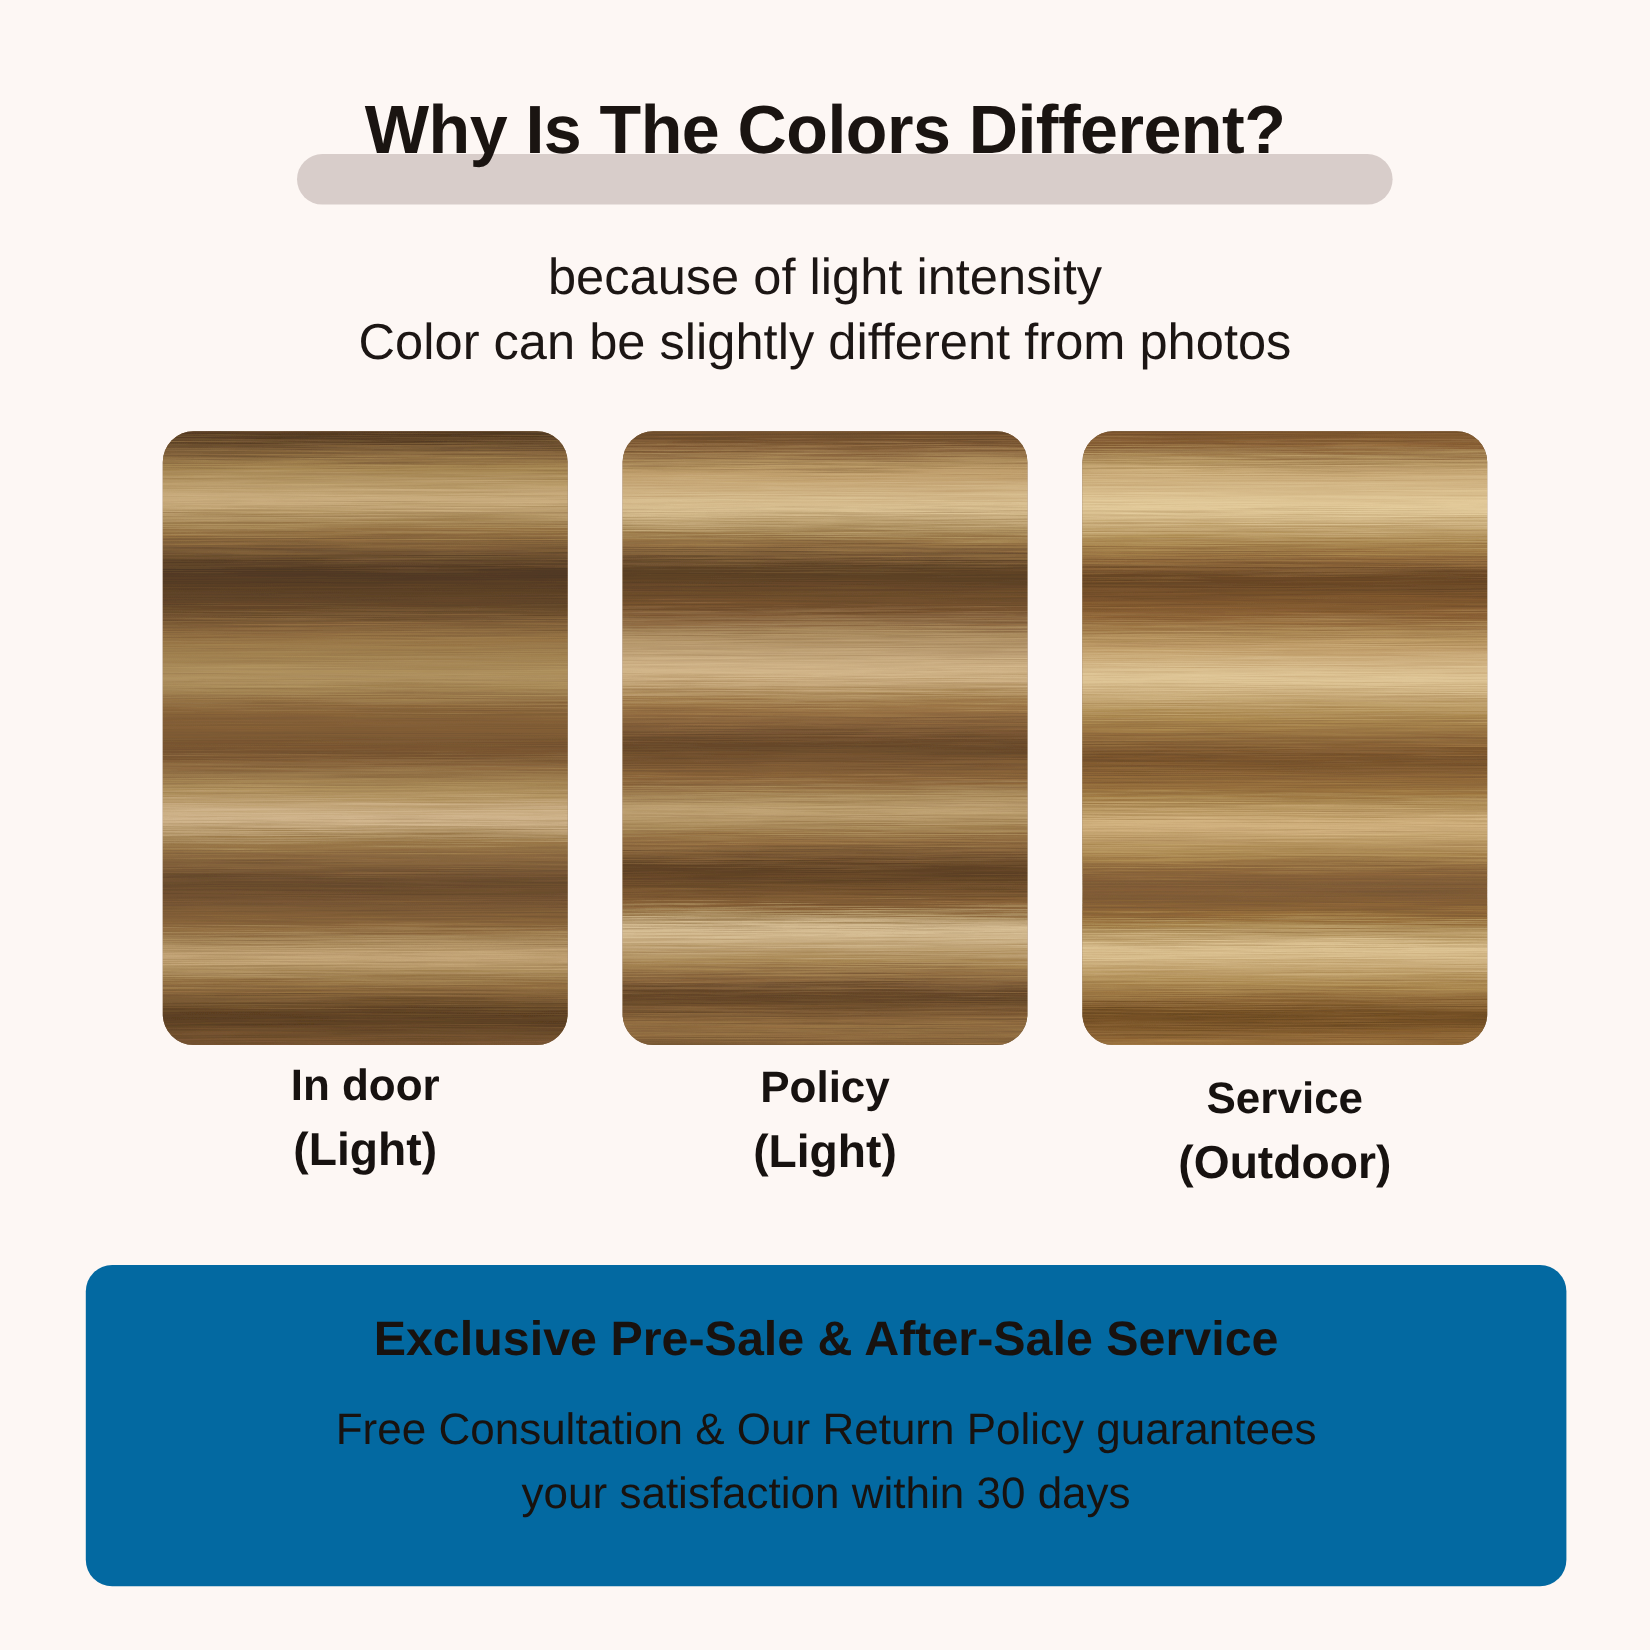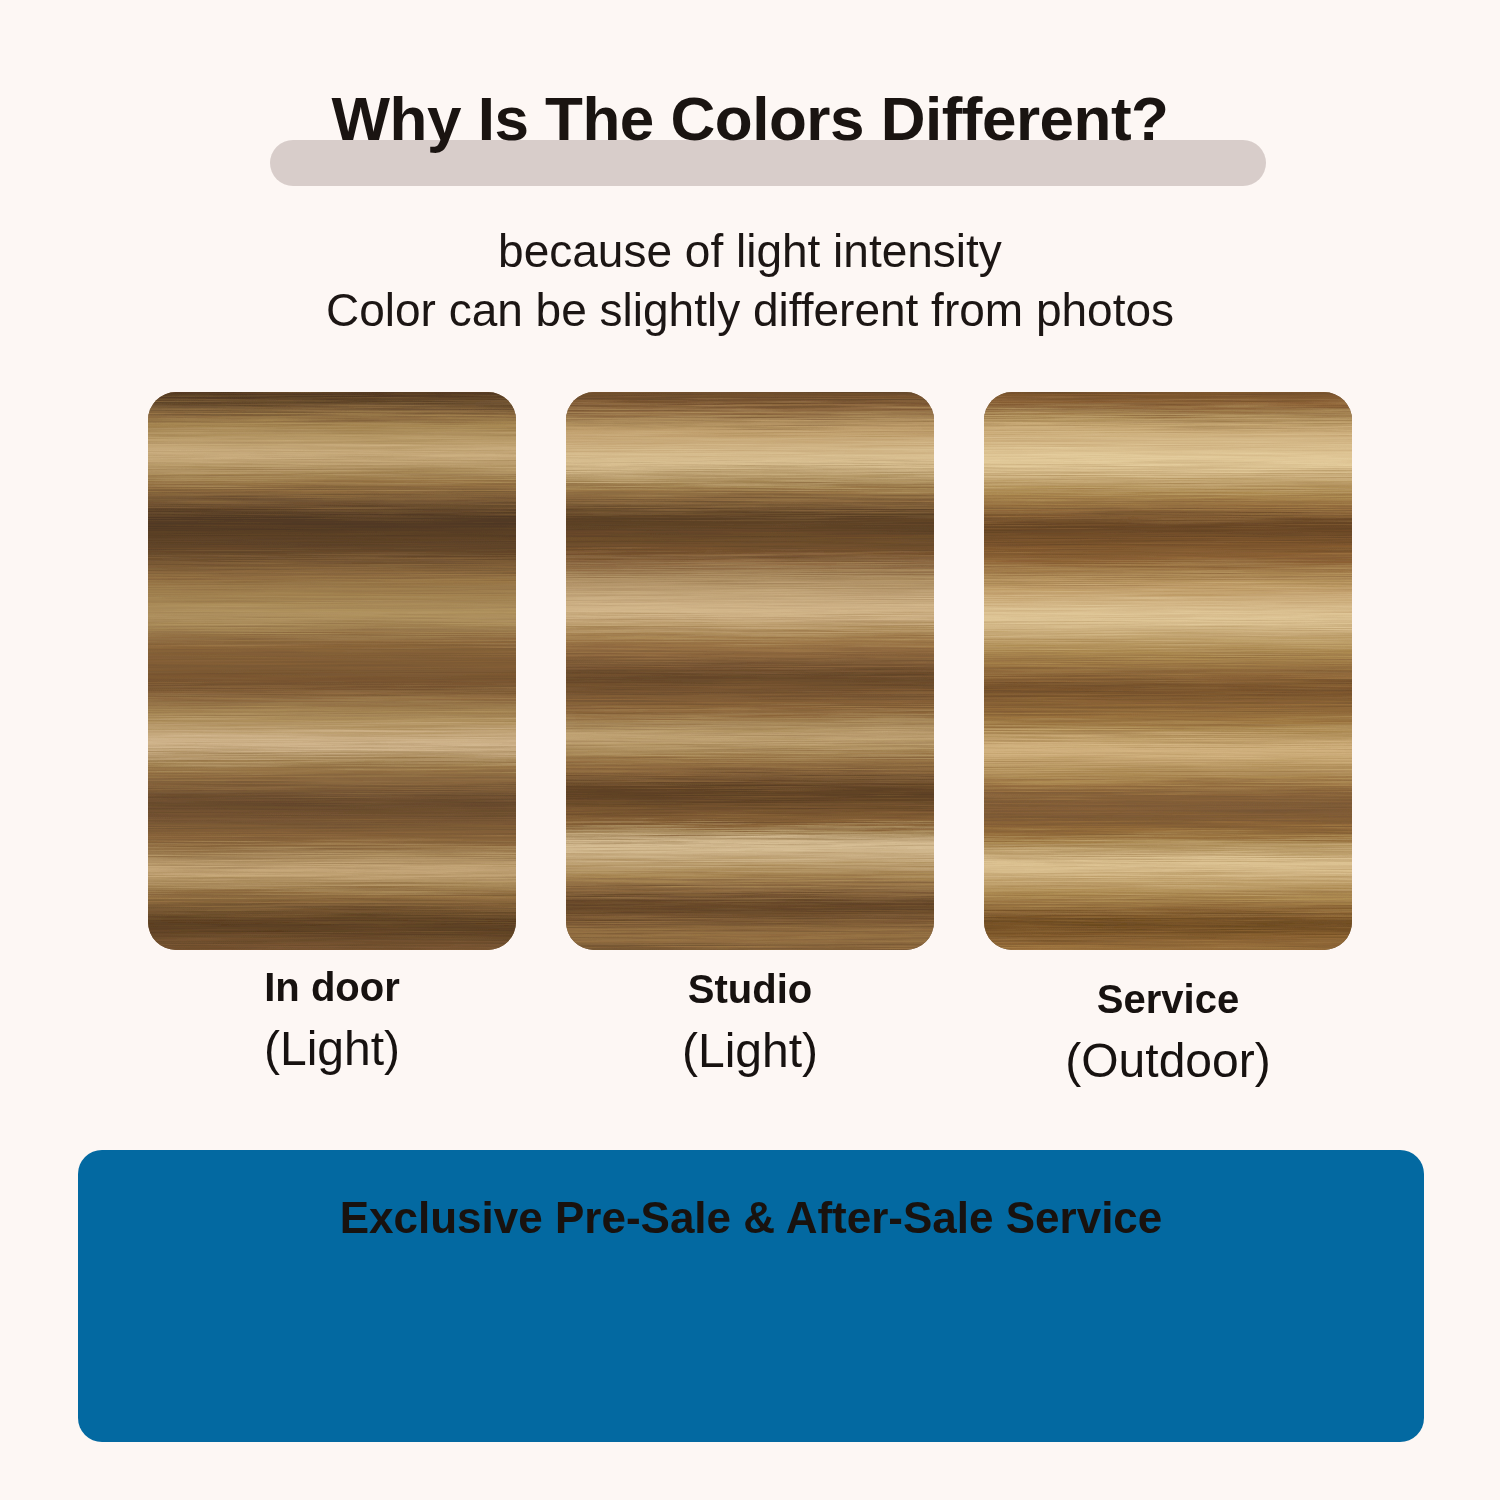--- a/index.html
+++ b/index.html
@@ -102,22 +102,22 @@
 
   .cap-title {
     display:block;
     font-size:40px;
     font-weight:bold;
     color:#171210;
     line-height:1.25;
   }
   .cap-sub {
     display:block;
-    font-size:48px;
-    font-weight:normal;
+    font-size:42px;
+    font-weight:bold;
     color:#171210;
     line-height:1.3;
     margin-top:6px;
   }
   
   .cap-cell.c0 { top:0px; }
   .cap-cell.c1 { top:2px; }
   .cap-cell.c2 { top:12px; }
 
   
@@ -289,26 +289,30 @@
     </div>
 
   </div>
 
   <div class="captions">
     <div class="cap-cell c0">
       <span class="cap-title">In door</span>
       <span class="cap-sub">(Light)</span>
     </div>
     <div class="cap-cell c1">
-      <span class="cap-title">Studio</span>
+      <span class="cap-title">Policy</span>
       <span class="cap-sub">(Light)</span>
     </div>
     <div class="cap-cell c2">
       <span class="cap-title">Service</span>
       <span class="cap-sub">(Outdoor)</span>
     </div>
   </div>
 
   <div class="service-panel">
     <div class="service-title">Exclusive Pre-Sale &amp; After-Sale Service</div>
+    <div class="service-body">
+      <span class="line">Free Consultation &amp; Our Return Policy guarantees</span>
+      <span class="line">your satisfaction within 30 days</span>
+    </div>
   </div>
 
 </div>
 
 </body></html>

